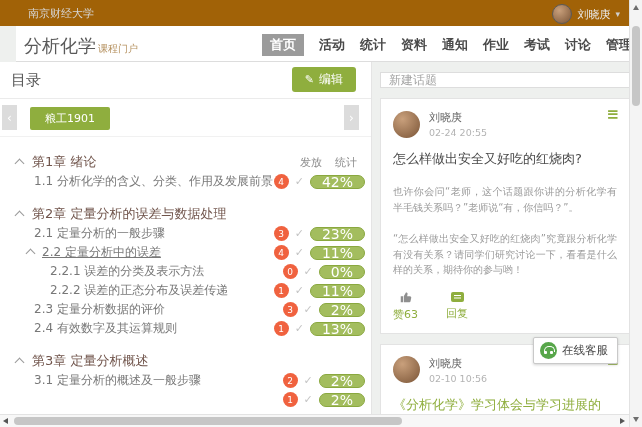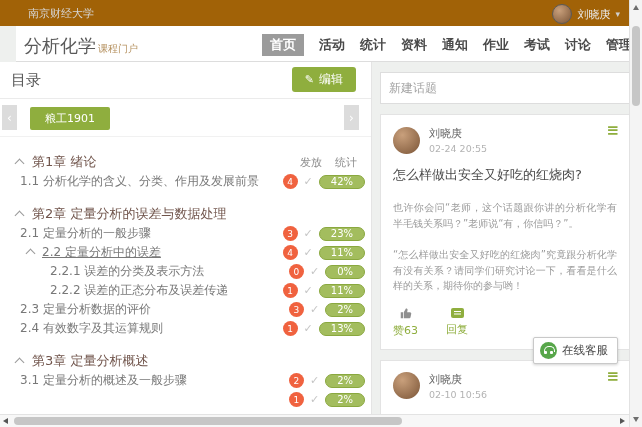--- a/index.html
+++ b/index.html
@@ -32,35 +32,35 @@
   .tsarrow.l{left:2px;}
   .tsarrow.r{right:12px;}
   .class-tab{position:absolute;left:30px;top:8px;background:#8fae3e;color:#fff;font-size:11px;padding:4px 15px;border-radius:2px;cursor:pointer;}
 
   .toc-list{padding-top:2px;}
   .row{position:relative;display:flex;align-items:center;padding-right:6px;box-sizing:border-box;}
   .row .lbl{white-space:nowrap;overflow:hidden;}
   .chapter{height:20px;margin-top:13px;font-size:13px;color:#70544b;}
   .chapter .lbl{margin-left:32px;}
   .section{height:19px;font-size:12px;color:#787878;}
-  .sec-l1 .lbl{margin-left:20px;}
+  .sec-l1 .lbl{margin-left:34px;}
   .sec-l1c .lbl{margin-left:42px;text-decoration:underline;}
   .sec-l2 .lbl{margin-left:50px;}
   .chev{position:absolute;width:6px;height:6px;border-left:1.5px solid #9a9a9a;border-top:1.5px solid #9a9a9a;transform:rotate(45deg);top:8px;}
   .chapter .chev{left:16px;}
   .sec-l1c .chev{left:27px;top:7px;}
   .rightgrp{margin-left:auto;display:flex;align-items:center;gap:6px;}
   .badge{width:15px;height:15px;border-radius:50%;background:#f0623f;color:#fff;font-size:9px;display:flex;align-items:center;justify-content:center;}
   .check{color:#c4c4c4;font-size:11px;line-height:1;}
-  .pill{min-width:30px;height:14px;box-sizing:border-box;padding:0 11px;border-radius:7px;background:#a3bd5e;border:1px solid #8aa83f;color:#fff;font-size:10px;display:flex;align-items:center;justify-content:center;}
+  .pill{min-width:30px;height:14px;box-sizing:border-box;padding:0 11px;border-radius:7px;background:#a3bd5e;border:1px solid #8aa83f;color:#fff;font-size:14px;display:flex;align-items:center;justify-content:center;}
   .col-headers{margin-left:auto;display:flex;gap:13px;font-size:11px;color:#8d8d8d;padding-right:8px;}
 
   
   .right-panel{position:absolute;left:380px;top:62px;width:250px;bottom:0;overflow:hidden;}
-  .new-topic{width:100%;box-sizing:border-box;height:32px;border:1px solid #ddd;background:#fff;padding:0 8px;font-size:12px;color:#555;margin-top:10px;outline:none;font-family:inherit;}
+  .new-topic{width:100%;box-sizing:border-box;height:16px;border:1px solid #ddd;background:#fff;padding:0 8px;font-size:12px;color:#555;margin-top:10px;outline:none;font-family:inherit;}
   .new-topic::placeholder{color:#a3a3a3;}
   .post{position:relative;background:#fff;border:1px solid #e3e3e3;margin-top:10px;padding:11px 12px;box-sizing:border-box;}
   .post-head{display:flex;gap:9px;align-items:center;}
   .post-avatar{width:27px;height:27px;border-radius:50%;background:radial-gradient(circle at 35% 30%,#c9a07c,#7a5436);flex:0 0 auto;}
   .pname{font-size:11px;color:#666;}
   .ptime{font-size:9.5px;color:#b3b3b3;margin-top:2px;}
   .pmenu{position:absolute;right:10px;top:8px;color:#8fae3e;font-size:15px;font-weight:bold;cursor:pointer;line-height:1;}
   .post-title{margin-top:12px;font-size:13px;color:#4a4a4a;cursor:pointer;}
   .post-title.green{color:#8fae3e;}
   .post-para{margin-top:16px;font-size:10px;color:#9b9b9b;line-height:1.55;text-align:justify;}

